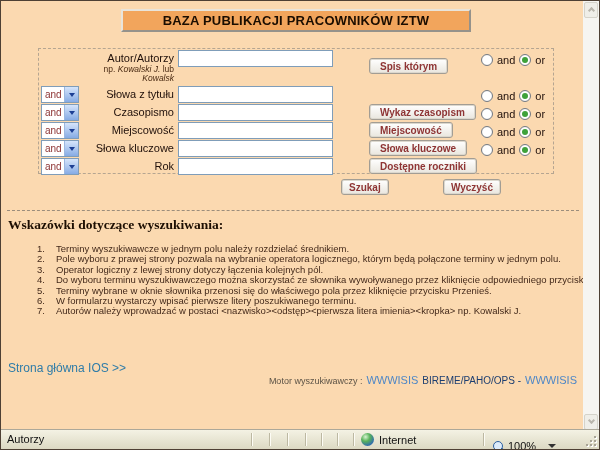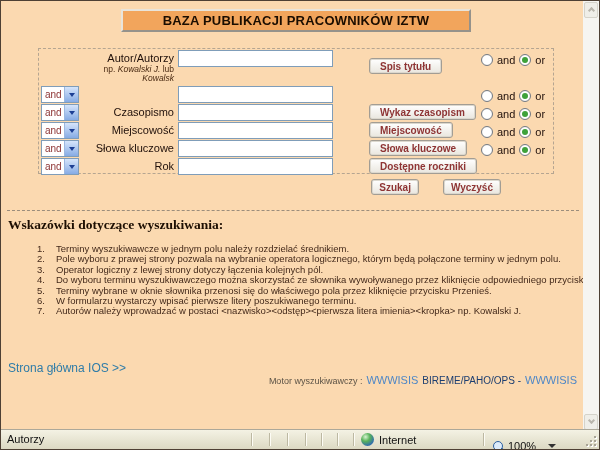--- a/index.html
+++ b/index.html
@@ -59,21 +59,21 @@
             font-size:11px; color:#20100a; }
   .rad {
     display:inline-block; width:12px; height:12px; border:1px solid #747b84;
     border-radius:50%; background:radial-gradient(#ffffff 55%, #dcdcdc);
   }
   .rad.on::after {
     content:""; display:block; width:6px; height:6px; margin:2px;
     background:#3ea23a; border-radius:50%;
   }
   .actions { position:absolute; top:178px; left:340px; width:160px;
-             display:flex; gap:24px; justify-content:flex-end; }
+             display:flex; gap:16px; justify-content:space-between; }
   .actions .xpbtn { position:static; padding:0 7px; }
   
   .hrline { position:absolute; left:6px; top:209px; width:572px; border-top:1px dashed #9b8d7c; }
   .tips-head {
     position:absolute; left:7px; top:216px;
     font-family:"Liberation Serif", serif; font-weight:bold; font-size:13.5px; color:#1c0e02;
   }
   .tips { position:absolute; left:28px; top:243px; width:552px; list-style:none; }
   .tips li { position:relative; padding-left:27px; font-size:9.5px; line-height:10.4px;
              color:#43291a; white-space:nowrap; }
@@ -129,31 +129,32 @@
 <div id="screen">
 
   <div class="title-box">BAZA PUBLIKACJI PRACOWNIKÓW IZTW</div>
 
   <div class="fieldset"></div>
 
   <div class="flabel" style="top:51px">Autor/Autorzy</div>
   <div class="fhint" style="top:63px"><span>np. </span><em>Kowalski J.</em><span> lub</span></div>
   <div class="fhint" style="top:72px"><em>Kowalsk</em></div>
   <input class="finput" style="top: 49px;" value="">
-  <button class="xpbtn" style="left:368px; top:57px">Spis tytułu</button>
+  <button class="xpbtn" style="left:368px; top:57px">Spis którym</button>
   <div class="radgrp" style="top:52px">
     <span class="rad"></span>
     <span>and</span>
     <span class="rad on"></span>
     <span>or</span>
   </div>
 
   <div class="xpsel" style="top:85px"><span>and</span><span class="arrow">
         <i></i>
       </span></div>
+  <div class="flabel" style="top:87px">Słowa z tytułu</div>
   <input class="finput" style="top: 85px;" value="">
   <div class="radgrp" style="top:88px">
     <span class="rad"></span>
     <span>and</span>
     <span class="rad on"></span>
     <span>or</span>
   </div>
 
   <div class="xpsel" style="top:103px"><span>and</span><span class="arrow">
         <i></i>

